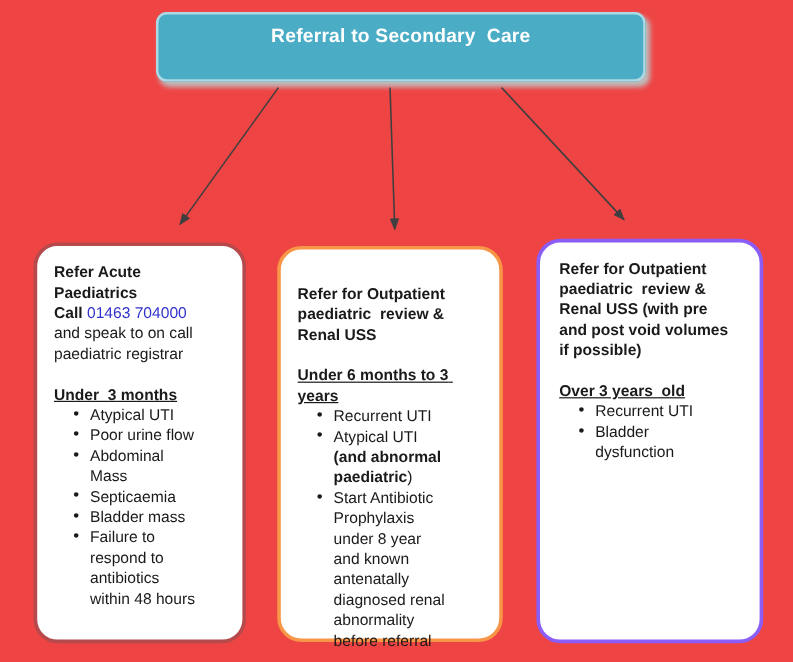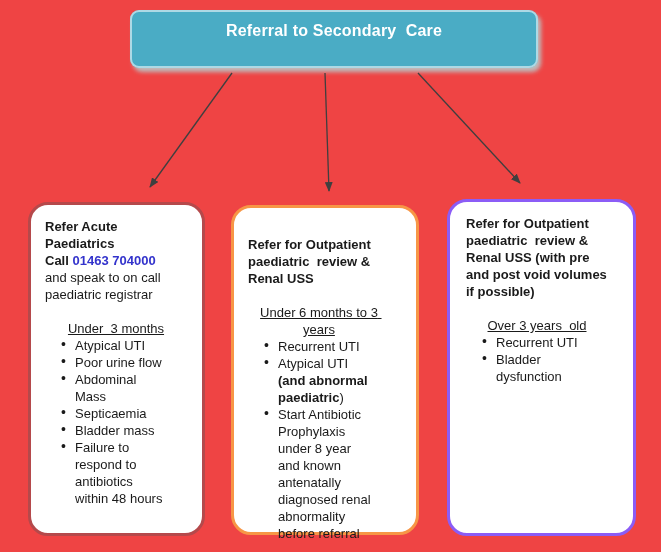--- a/index.html
+++ b/index.html
@@ -24,25 +24,25 @@
   .box {
     position:absolute; box-sizing:border-box; background:#ffffff;
     border-radius:20px; font-size:13px; line-height:17px;
   }
   .box.red    { border:3px solid #B5494B; left:28px;  top:202px; width:177px; height:334px; padding:13px 10px 0 14px; }
   .box.orange-mid   { border:3px solid #F79646; left:231px; top:205px; width:188px; height:330px; padding:28px 8px 0 14px; }
   .box.orange-right { border:3px solid #8b5cf6; left:447px; top:199px; width:189px; height:337px; padding:13px 8px 0 16px; }
   .b-title { margin:0; font-weight:bold; white-space:pre-wrap; max-width:140px; }
   .box.orange-right .b-title { max-width:143px; }
   .blk { display:block; }
-  .phone { color:#3333CC; font-weight:bold; text-decoration:none; }
+  .phone { color:#3333CC; font-weight:normal; text-decoration:none; }
   .intro { margin:0; max-width:142px; }
   .heading {
-    margin:17px 0 0 0; font-weight:normal; text-decoration:underline;
-    white-space:pre-wrap; max-width:142px;text-align:center;
+    margin:17px 0 0 0; font-weight:bold; text-decoration:underline;
+    white-space:pre-wrap; max-width:142px;
   }
   ul.bullets { margin:0; padding:0 0 0 30px; list-style:none; }
   ul.bullets li { position:relative; max-width:100px; }
   ul.bullets li::before {
     content:"\2022"; position:absolute; left:-14px; top:-1px; font-size:14px;
   }
   .box.red ul.bullets li { max-width:92px; }
   .box.orange-mid ul.bullets li { max-width:97px; }
 </style>
 </head>

